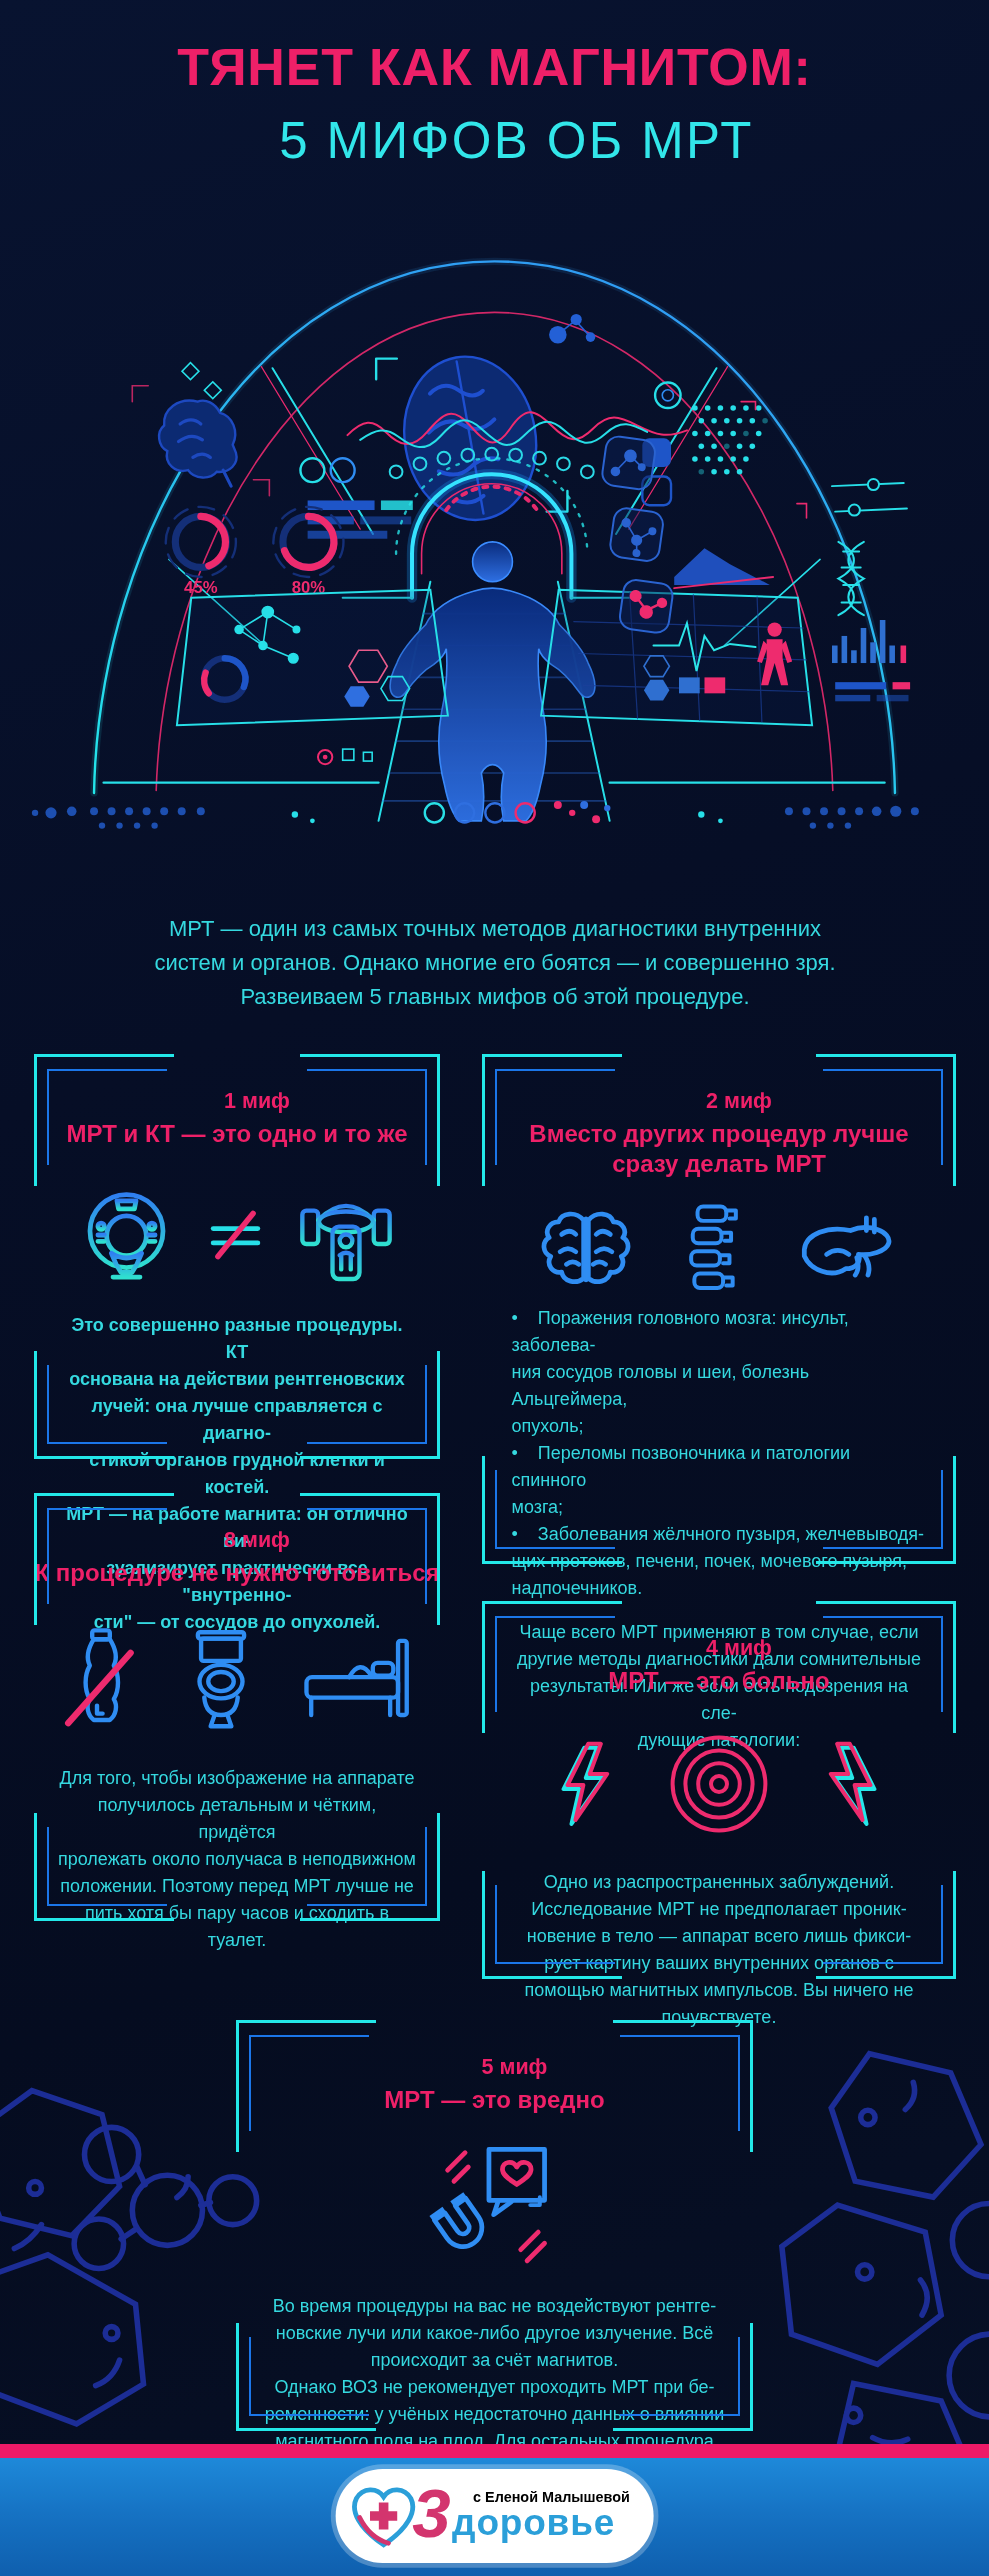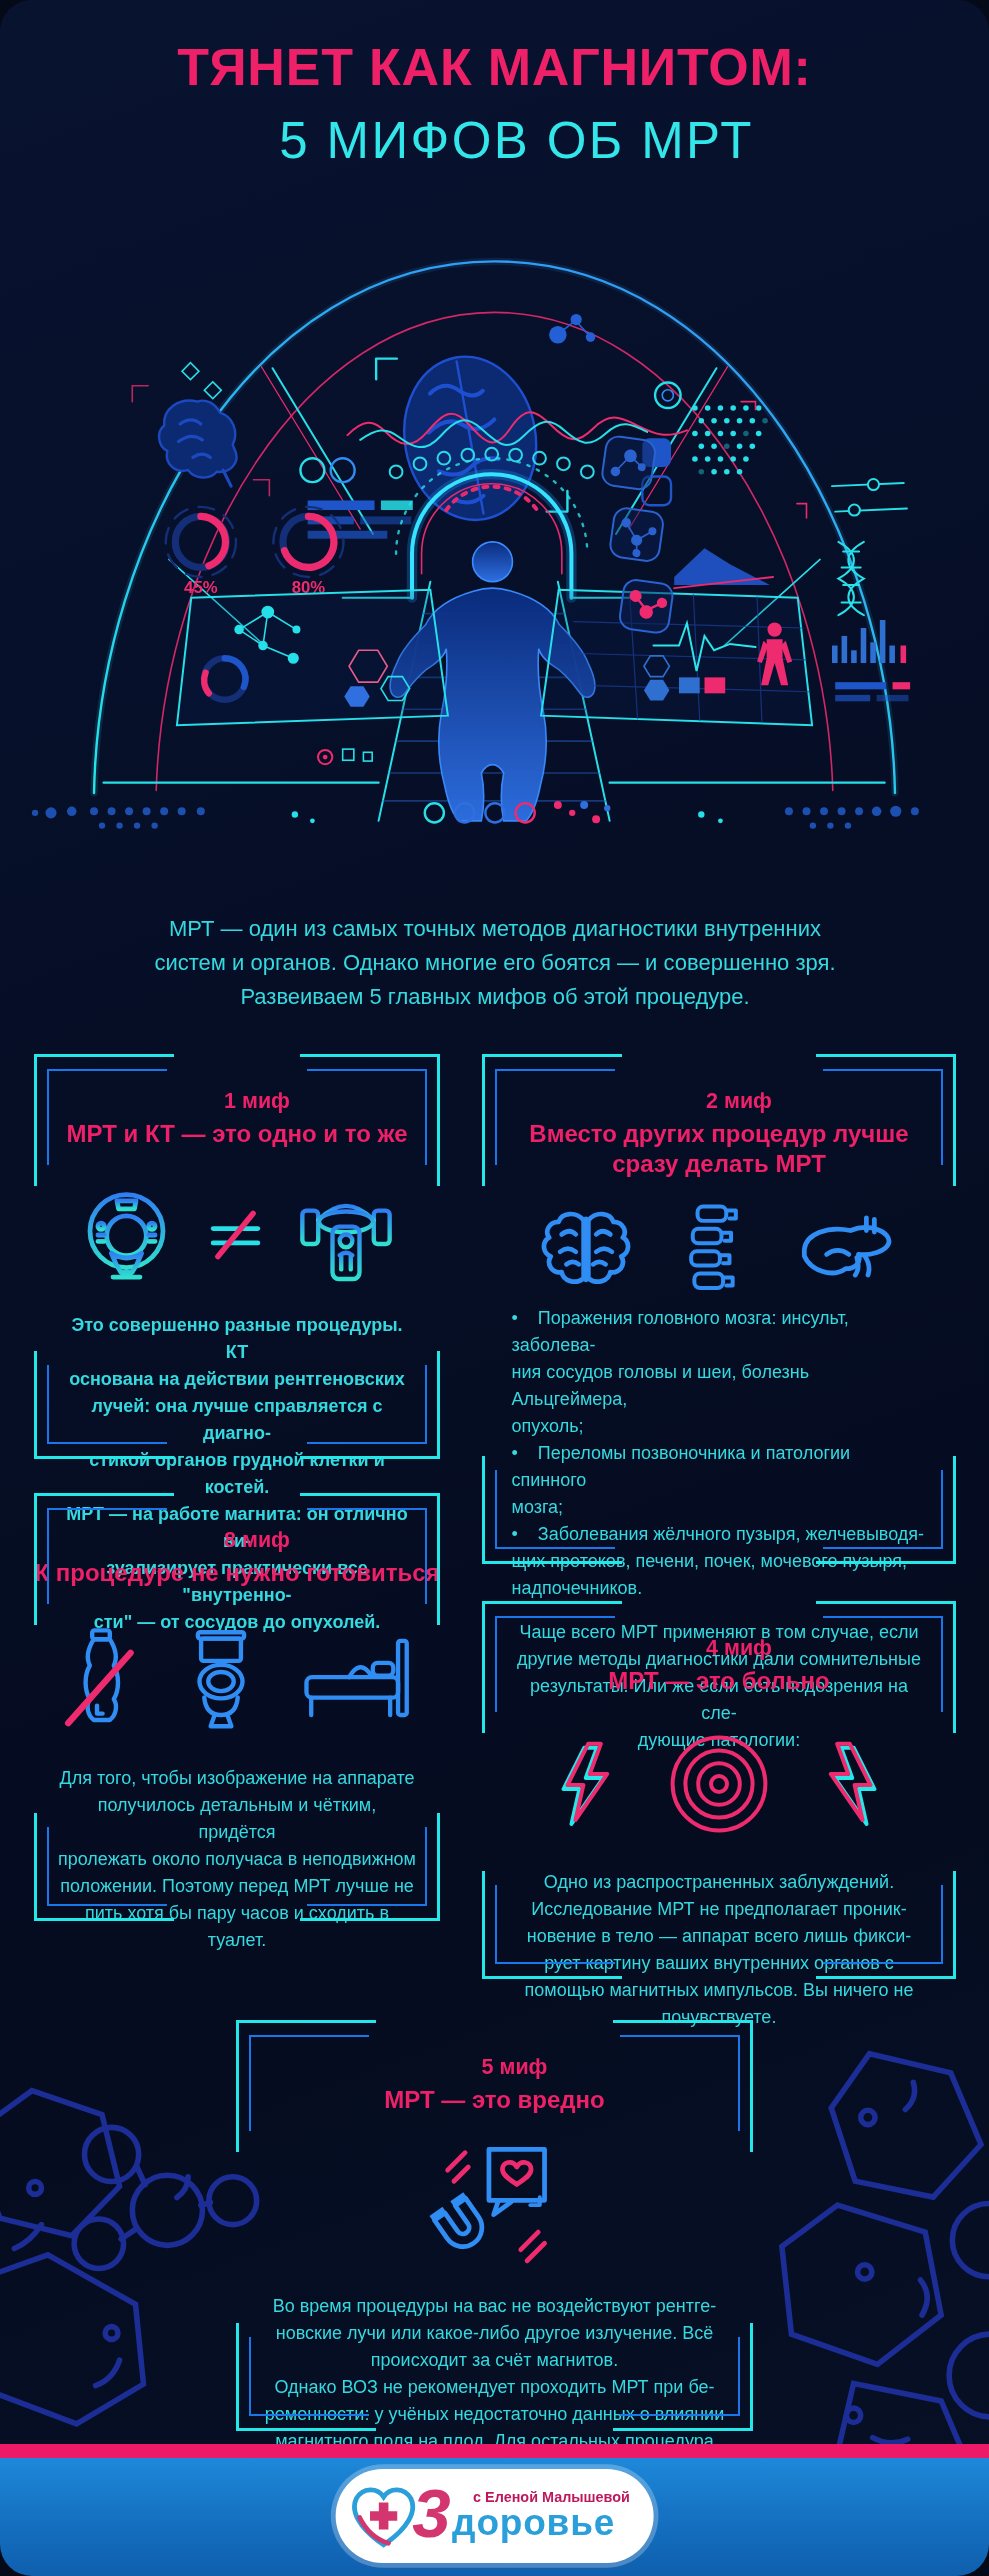--- a/index.html
+++ b/index.html
@@ -1,18 +1,18 @@
 <!DOCTYPE html>
 <html style="font-size:12.8px"><head>
 <meta charset="utf-8">
 <style>
   html,body{margin:0;padding:0;background:#040a18;}
   .page{position:relative;width:989px;height:2576px;overflow:hidden;margin:0 auto;
         background:linear-gradient(160deg,#081330 0%,#060e26 38%,#050c20 70%,#071026 100%);
-        font-family:"Liberation Sans",sans-serif;border-radius:32px;}
+        font-family:"Liberation Sans",sans-serif;}
   
   .hdr{position:absolute;top:41px;left:0;width:100%;text-align:center;}
   .hdr .t1{font-size:52px;font-weight:700;letter-spacing:0.8px;color:#ee2068;line-height:1.0;}
   .hdr .t2{font-size:51px;font-weight:400;letter-spacing:2.4px;color:#32e6ea;line-height:1.0;margin-top:22px;padding-left:44px;}
   
   .hero{position:absolute;top:199px;left:0;}
   
   .intro{position:absolute;top:912px;left:40px;width:910px;text-align:center;
          color:#35d9e0;font-size:22px;line-height:1.55;white-space:pre-line;font-weight:400;margin:0;}
   
@@ -37,21 +37,21 @@
   
   .pinkbar{position:absolute;left:0;top:2444px;width:100%;height:13.6px;background:#ee1a67;}
   .footer{position:absolute;left:0;top:2458px;width:100%;height:118px;
           background:linear-gradient(180deg,#1e89d9 0%,#1673c4 45%,#0f5fae 100%);}
   .logo{position:absolute;left:50%;top:11px;transform:translateX(-50%);
         background:#ffffff;border-radius:48px;height:88px;display:flex;align-items:center;
         padding:3.2px 24px 3.2px 8px;box-shadow:0 0 0 4.8px rgba(255,255,255,.25);}
   .logo .big3{font-size:69px;font-weight:700;color:#d3356e;line-height:.9;margin:0 1.6px 4.8px -11px;
               font-style:italic;}
   .logo .txt{display:flex;flex-direction:column;align-items:flex-start;}
-  .logo .tag{color:#be185d;font-size:14.4px;font-weight:700;margin-left:21px;}
+  .logo .tag{color:#000000;font-size:14.4px;font-weight:700;margin-left:21px;}
   .logo .word{color:#2b9fd9;font-size:37px;font-weight:700;letter-spacing:0.8px;margin-top:-3.2px;}
   svg{display:block;}
   .deco{position:absolute;pointer-events:none;}
 </style>
 </head>
 <body>
 
 <div class="page">
 
   <svg class="deco" style="left:0;top:2041px" width="271" height="431" viewBox="0 0 340 540">

